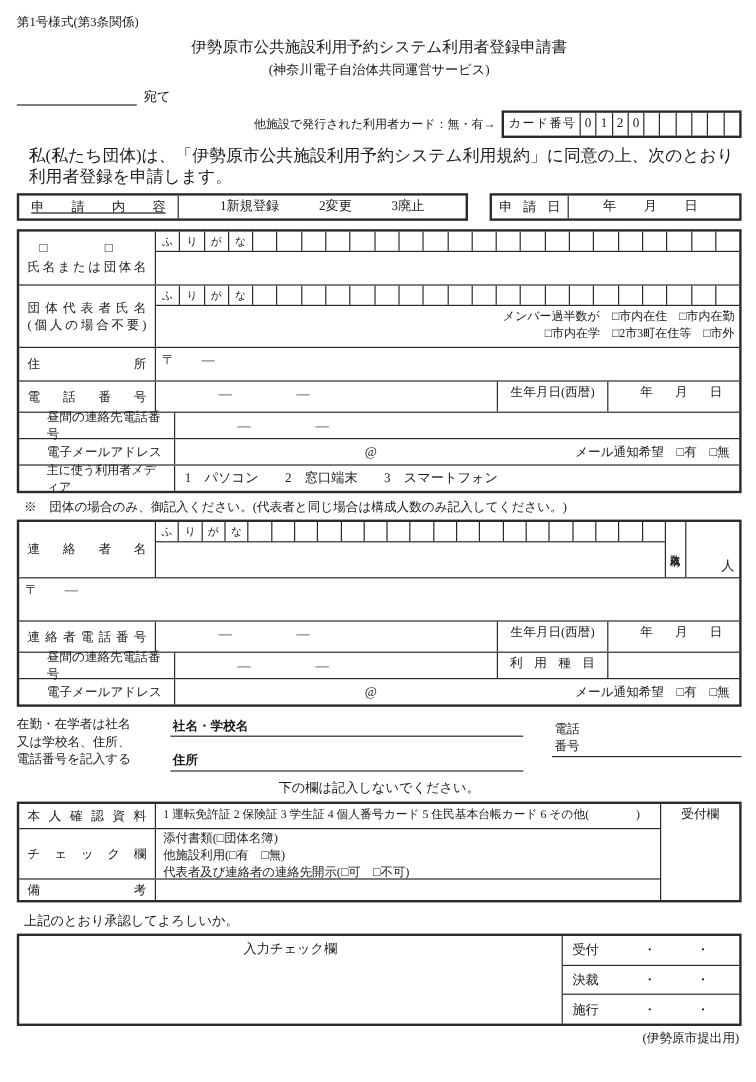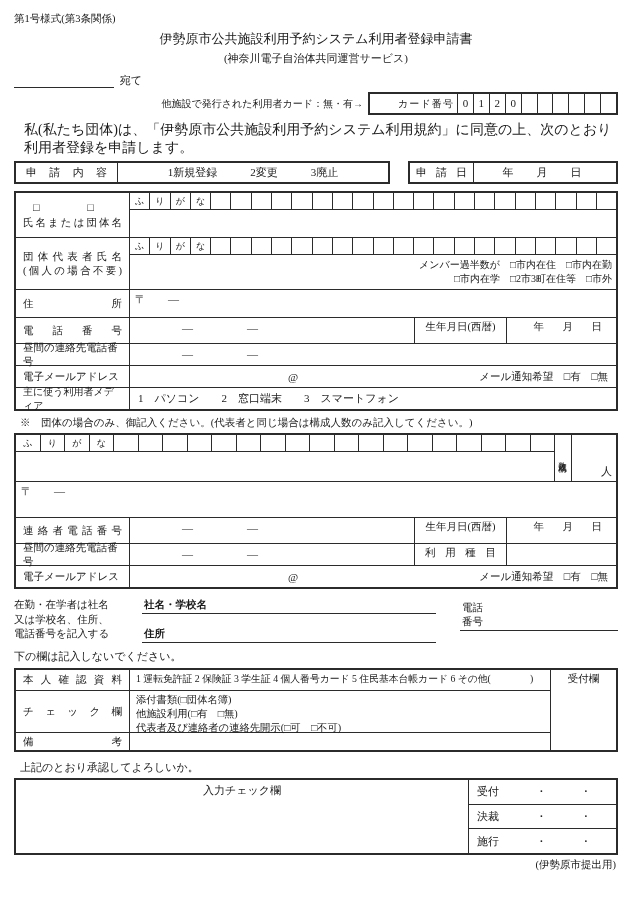--- a/index.html
+++ b/index.html
@@ -13,30 +13,30 @@
   .inner { padding:12px 12px 0 14px; }
   .just { text-align:justify; text-align-last:justify; width:100%; display:block; }
   .form-code { font-size:10.5px; }
   .title { text-align:center; font-size:13px; margin-top:4px; }
   .subtitle { text-align:center; font-size:11px; margin-top:3px; }
   .addr-row { margin-top:7px; height:16px; }
   .addr-line { display:inline-block; width:100px; height:13px; border-bottom:1px solid var(--line); vertical-align:bottom; }
   .addr-suffix { margin-left:3px; }
   .card-row { margin-top:3px; display:flex; align-items:center; }
   .card-note { margin-left:auto; padding-right:5px; font-size:10px; }
-  .card-box { width:250px; height:23px; border:2px solid var(--line); display:flex;padding-left:24px; }
+  .card-box { width:200px; height:23px; border:2px solid var(--line); display:flex; }
   .card-label { width:64px; border-right:1px solid var(--line); font-size:10px; line-height:19px; padding:0 4px; }
   .card-cells { flex:1; display:flex; }
   .card-cells .cell { flex:1; border-left:1px solid var(--line); text-align:center; font-size:11px; line-height:19px; }
   .card-cells .cell:first-child { border-left:none; }
   .agreement { margin-top:6px; padding-left:10px; font-size:14px; }
   .app-row { margin-top:4px; display:flex; justify-content:space-between; }
   .bx { border:2px solid var(--line); display:flex; height:23px; }
   .app-left { width:376px; }
-  .app-left .lblc { width:102px; border-right:1px solid var(--line); padding:2px 10px; }
+  .app-left .lblc { width:133px; border-right:1px solid var(--line); padding:2px 10px;text-decoration:underline; }
   .app-left .opts { flex:1; text-align:center; line-height:19px; }
   .app-right { width:210px; }
   .app-right .lblc { width:64px; border-right:1px solid var(--line); padding:2px 6px; }
   .app-right .val { flex:1; text-align:center; line-height:19px; letter-spacing:6px; }
   .tbl { border:2px solid var(--line); margin-top:7px; }
   .trow { display:flex; border-top:1px solid var(--line); }
   .tbl .trow:first-child { border-top:none; }
   .lblcol { width:114px; border-right:1px solid var(--line); padding:2px 7px; display:flex; flex-direction:column; justify-content:center; font-size:10.5px; }
   .rcol { flex:1; display:flex; flex-direction:column; min-width:0; }
   .rrow { flex:1; display:flex; flex-direction:row; min-width:0; }
@@ -48,34 +48,34 @@
   .membernote { text-align:right; font-size:10px; line-height:1.35; padding:3px 4px 2px 4px; }
   .postal { padding:2px 5px; font-size:11px; }
   .dashes { padding:3px 0 0 52px; letter-spacing:2px; }
   .subcell { border-left:1px solid var(--line); padding:2px 4px; font-size:10.5px; }
   .birthlbl { width:92px; text-align:center; }
   .birthval { width:110px; text-align:right; padding-right:10px; letter-spacing:4px; }
   .emailrow { display:flex; align-items:center; }
   .at { padding-left:158px; }
   .mailpref { margin-left:auto; padding-right:8px; font-size:10.5px; }
   .mediaopts { padding:3px 0 0 8px; }
-  .h44{height:44px;} .h52{height:52px;} .h28{height:28px;} .h26{height:26px;} .h22{height:22px;}
+  .h44{height:44px;} .h52{height:52px;} .h28{height:28px;} .h26{height:26px;} .h22{height:22px;padding-left:16px;}
   .h46{height:46px;} .h36{height:36px;} .h20{height:20px;} .h42{height:42px;} .h18{height:18px;}
   .note { margin-top:5px; padding-left:6px; font-size:10.5px; }
   .memcol { width:17px; border-left:1px solid var(--line); writing-mode:vertical-rl; font-size:8.5px; line-height:17px; text-align:center; letter-spacing:-1px; }
   .memunit { width:45px; border-left:1px solid var(--line); display:flex; align-items:flex-end; justify-content:flex-end; padding:2px 4px; }
   .company { margin-top:9px; display:flex; }
   .comp-note { width:122px; font-size:10.5px; line-height:1.4; }
   .comp-mid { width:300px; padding-left:6px; }
   .ufield { border-bottom:1px solid var(--line); padding:0 2px 1px 2px; font-size:10.5px; height:16px;font-weight:bold; }
   .ufield + .ufield { margin-top:13px; }
   .comp-phone { margin-left:auto; width:158px; font-size:10.5px; padding-top:3px; }
   .comp-phone .pline1 { padding-left:2px; }
   .comp-phone .pline2 { border-bottom:1px solid var(--line); padding:0 2px 1px 2px; height:16px; }
-  .notfill { margin-top:6px; font-size:11px; }
+  .notfill { text-align:center; margin-top:6px; font-size:11px; }
   .t3 { display:flex; margin-top:4px; }
   .t3-left { flex:1; min-width:0; }
   .t3-left .trow:first-child { border-top:none; }
   .idopts { padding:3px 4px 0 6px; font-size:9.8px; white-space:nowrap; }
   .checklines { padding:2px 6px; font-size:10.3px; line-height:1.36; }
   .t3-right { width:66px; border-left:1px solid var(--line); text-align:center; padding-top:2px; font-size:10.5px; }
   .approvalnote { margin-top:8px; padding-left:6px; font-size:11px; }
   .t4 { display:flex; margin-top:3px; height:77px; }
   .t4-left { flex:1; text-align:center; padding-top:3px; }
   .t4-right { width:148px; border-left:1px solid var(--line); display:flex; flex-direction:column; }
@@ -260,20 +260,23 @@
         </div>
       </div>
 
     </div>
 
     <div class="note">※　団体の場合のみ、御記入ください。(代表者と同じ場合は構成人数のみ記入してください。)</div>
 
     <div class="tbl" style="margin-top:3px;">
 
       <div class="trow h46">
+        <div class="lblcol">
+          <span class="just">連絡者名</span>
+        </div>
         <div class="rrow">
           <div class="rcol" style="flex:1;">
             <div class="furi">
                 <span class="cell">ふ</span>
                 <span class="cell">り</span>
                 <span class="cell">が</span>
                 <span class="cell">な</span>
                 <span class="cell"></span>
                 <span class="cell"></span>
                 <span class="cell"></span>

